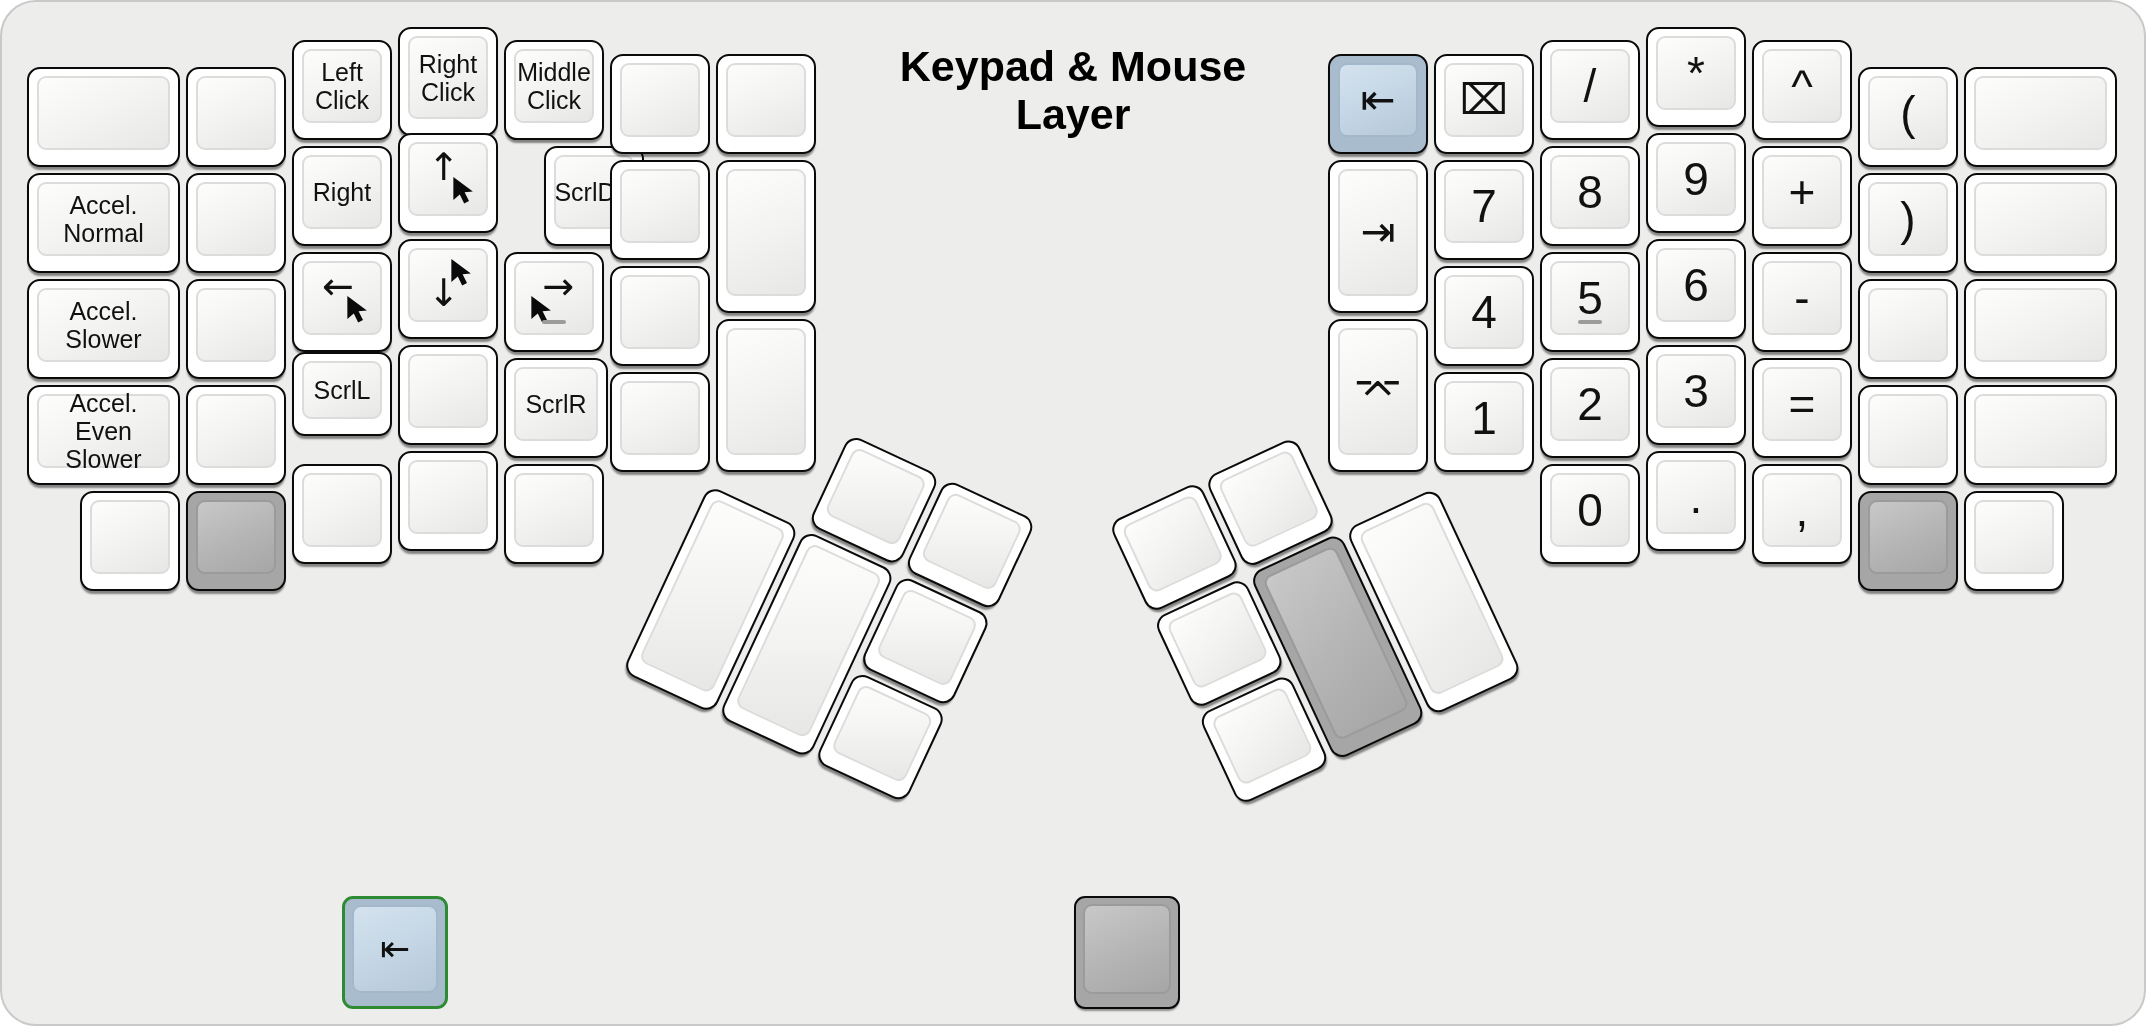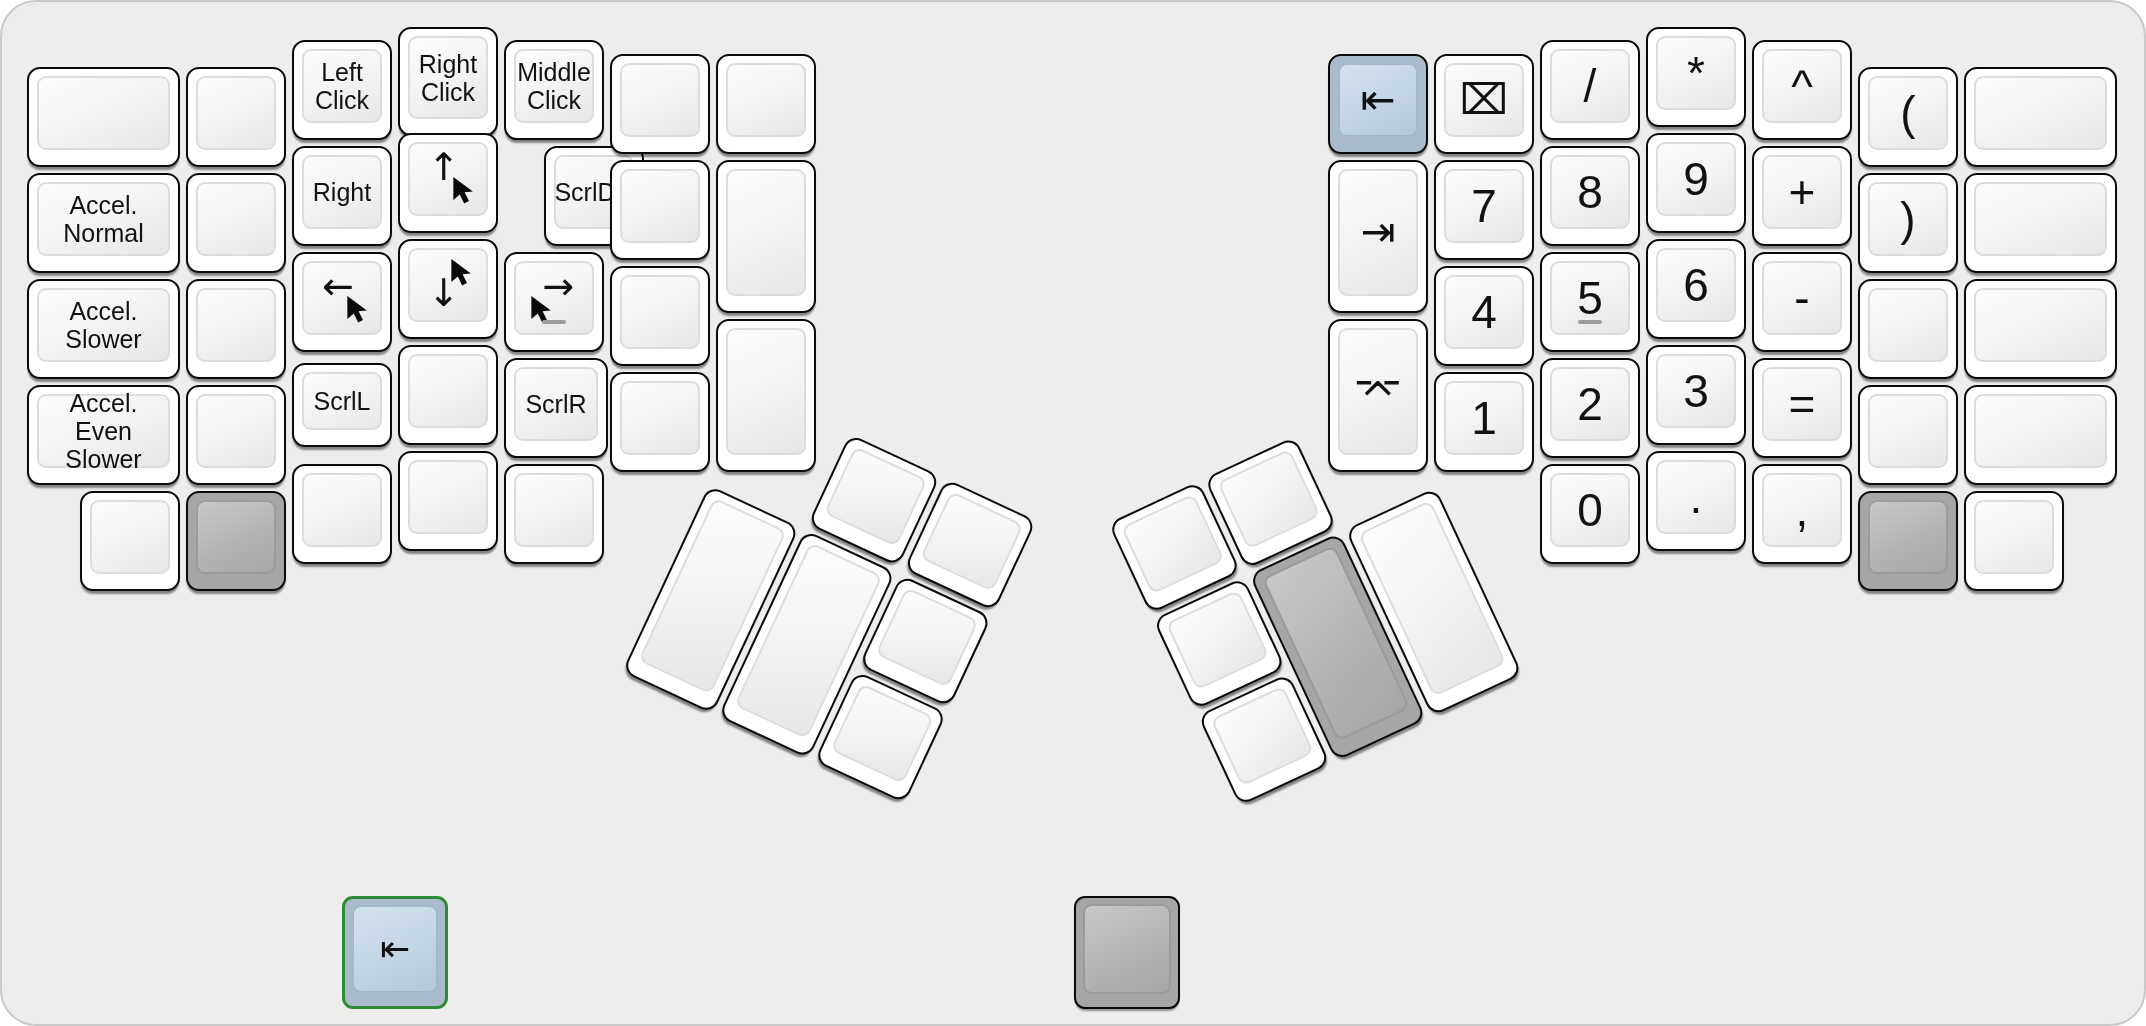--- a/index.html
+++ b/index.html
@@ -58,20 +58,22 @@
   }
   .swatch .cap{left:7px;right:7px;top:6px;bottom:13px;}
   .swatch.blue{background:#a9bccd;border:3.5px solid #2f8b33;}
   .swatch.gray{background:#a6a6a6;border:2.5px solid #0a0a0a;box-shadow:0 3px 2px -1px rgba(0,0,0,0.4);}
   .swatch .lbl.sym{font-size:36px;}
 </style>
 </head>
 <body>
 
 <div class="board">
+  <div class="page-title">Keypad &amp; Mouse
+Layer</div>
 
   <div id="left-main">
       <div class="key white" style="left: 25px; top: 64.75px; width: 153px; height: 100px;">
         <div class="cap"></div>
       </div>
       <div class="key white" style="left: 25px; top: 170.75px; width: 153px; height: 100px;">
         <div class="cap">
           <span class="lbl txt">Accel.
 Normal</span>
         </div>
@@ -115,21 +117,21 @@
       <div class="key white" style="left: 290px; top: 250.25px; width: 100px; height: 100px;">
         <div class="cap">
           <span class="m-arrow ap-tl">←</span>
           <span class="m-cursor cp-br">
             <svg viewBox="0 0 24 28" xmlns="http://www.w3.org/2000/svg">
               <path d="M3 1 L3 22.5 L9 17.3 L13.1 25.6 L17.6 23.4 L13.5 15.2 L21.2 14.4 Z" fill="#0a0a0a"></path>
             </svg>
           </span>
         </div>
       </div>
-      <div class="key white" style="left: 290px; top: 361px; width: 100px; height: 84px;">
+      <div class="key white" style="left: 290px; top: 350px; width: 100px; height: 84px;">
         <div class="cap">
           <span class="lbl txt">ScrlL</span>
         </div>
       </div>
       <div class="key white" style="left: 396px; top: 25px; width: 100px; height: 109px;">
         <div class="cap">
           <span class="lbl txt">Right
 Click</span>
         </div>
       </div>

